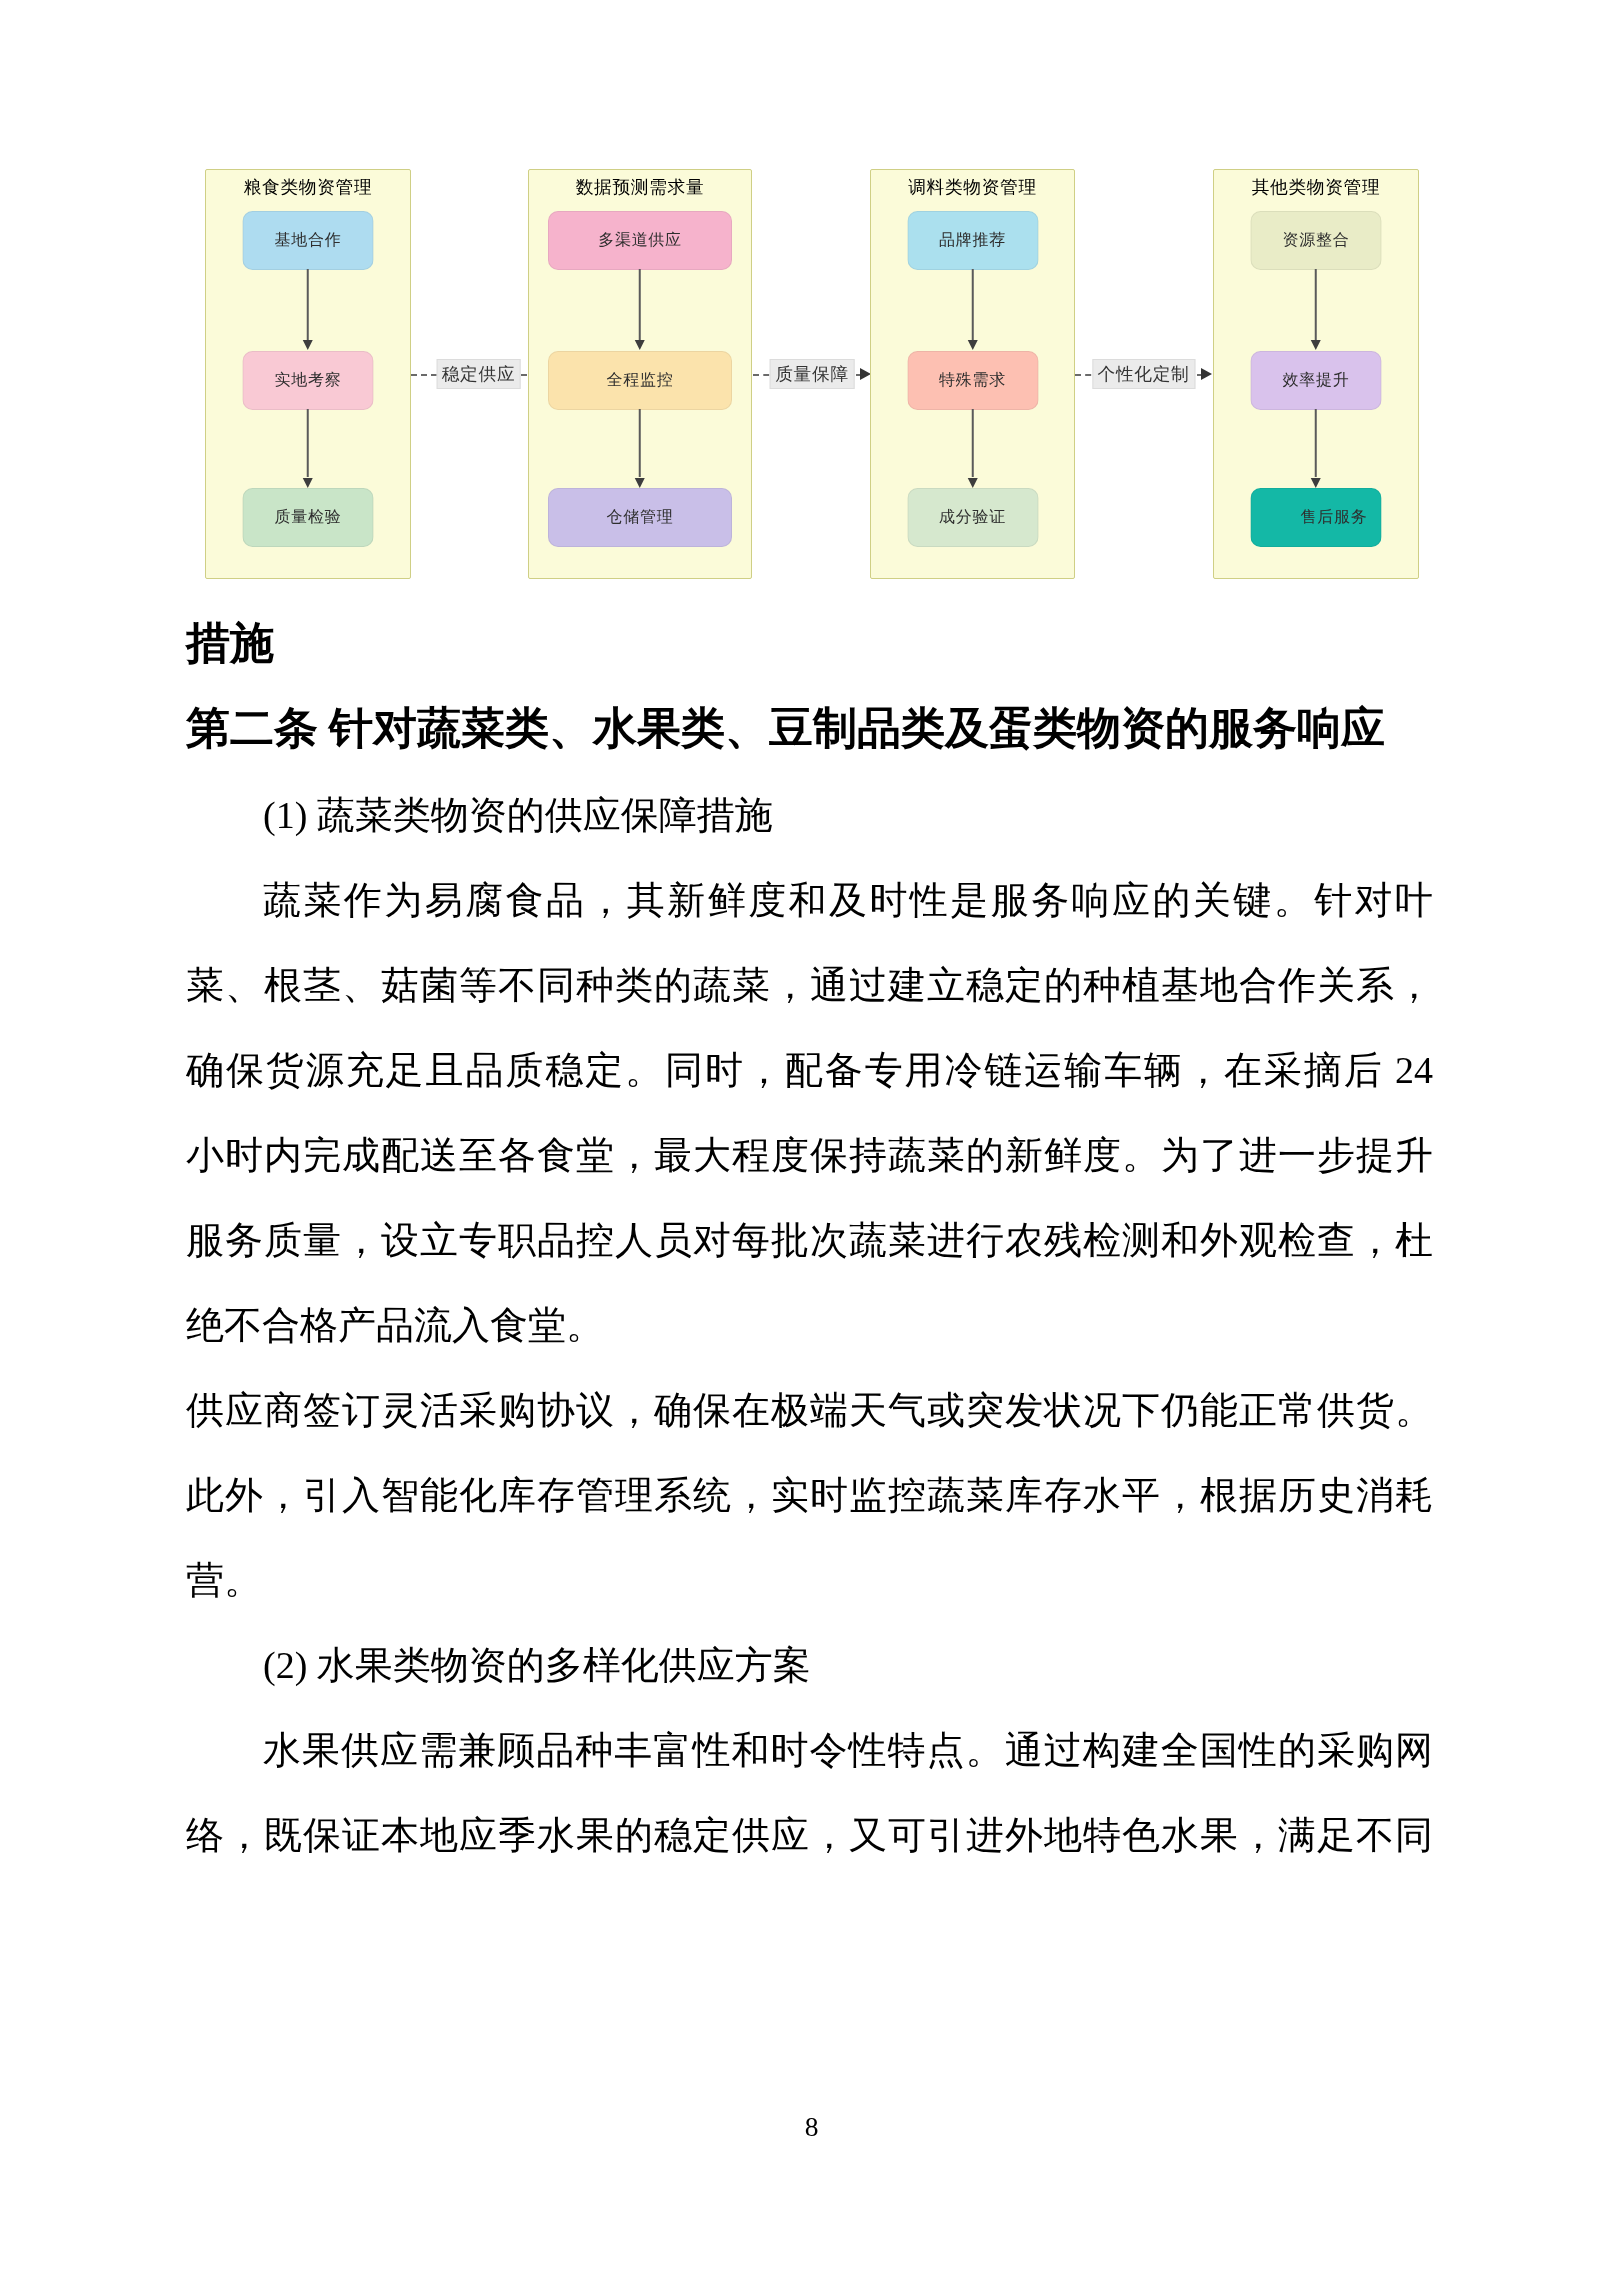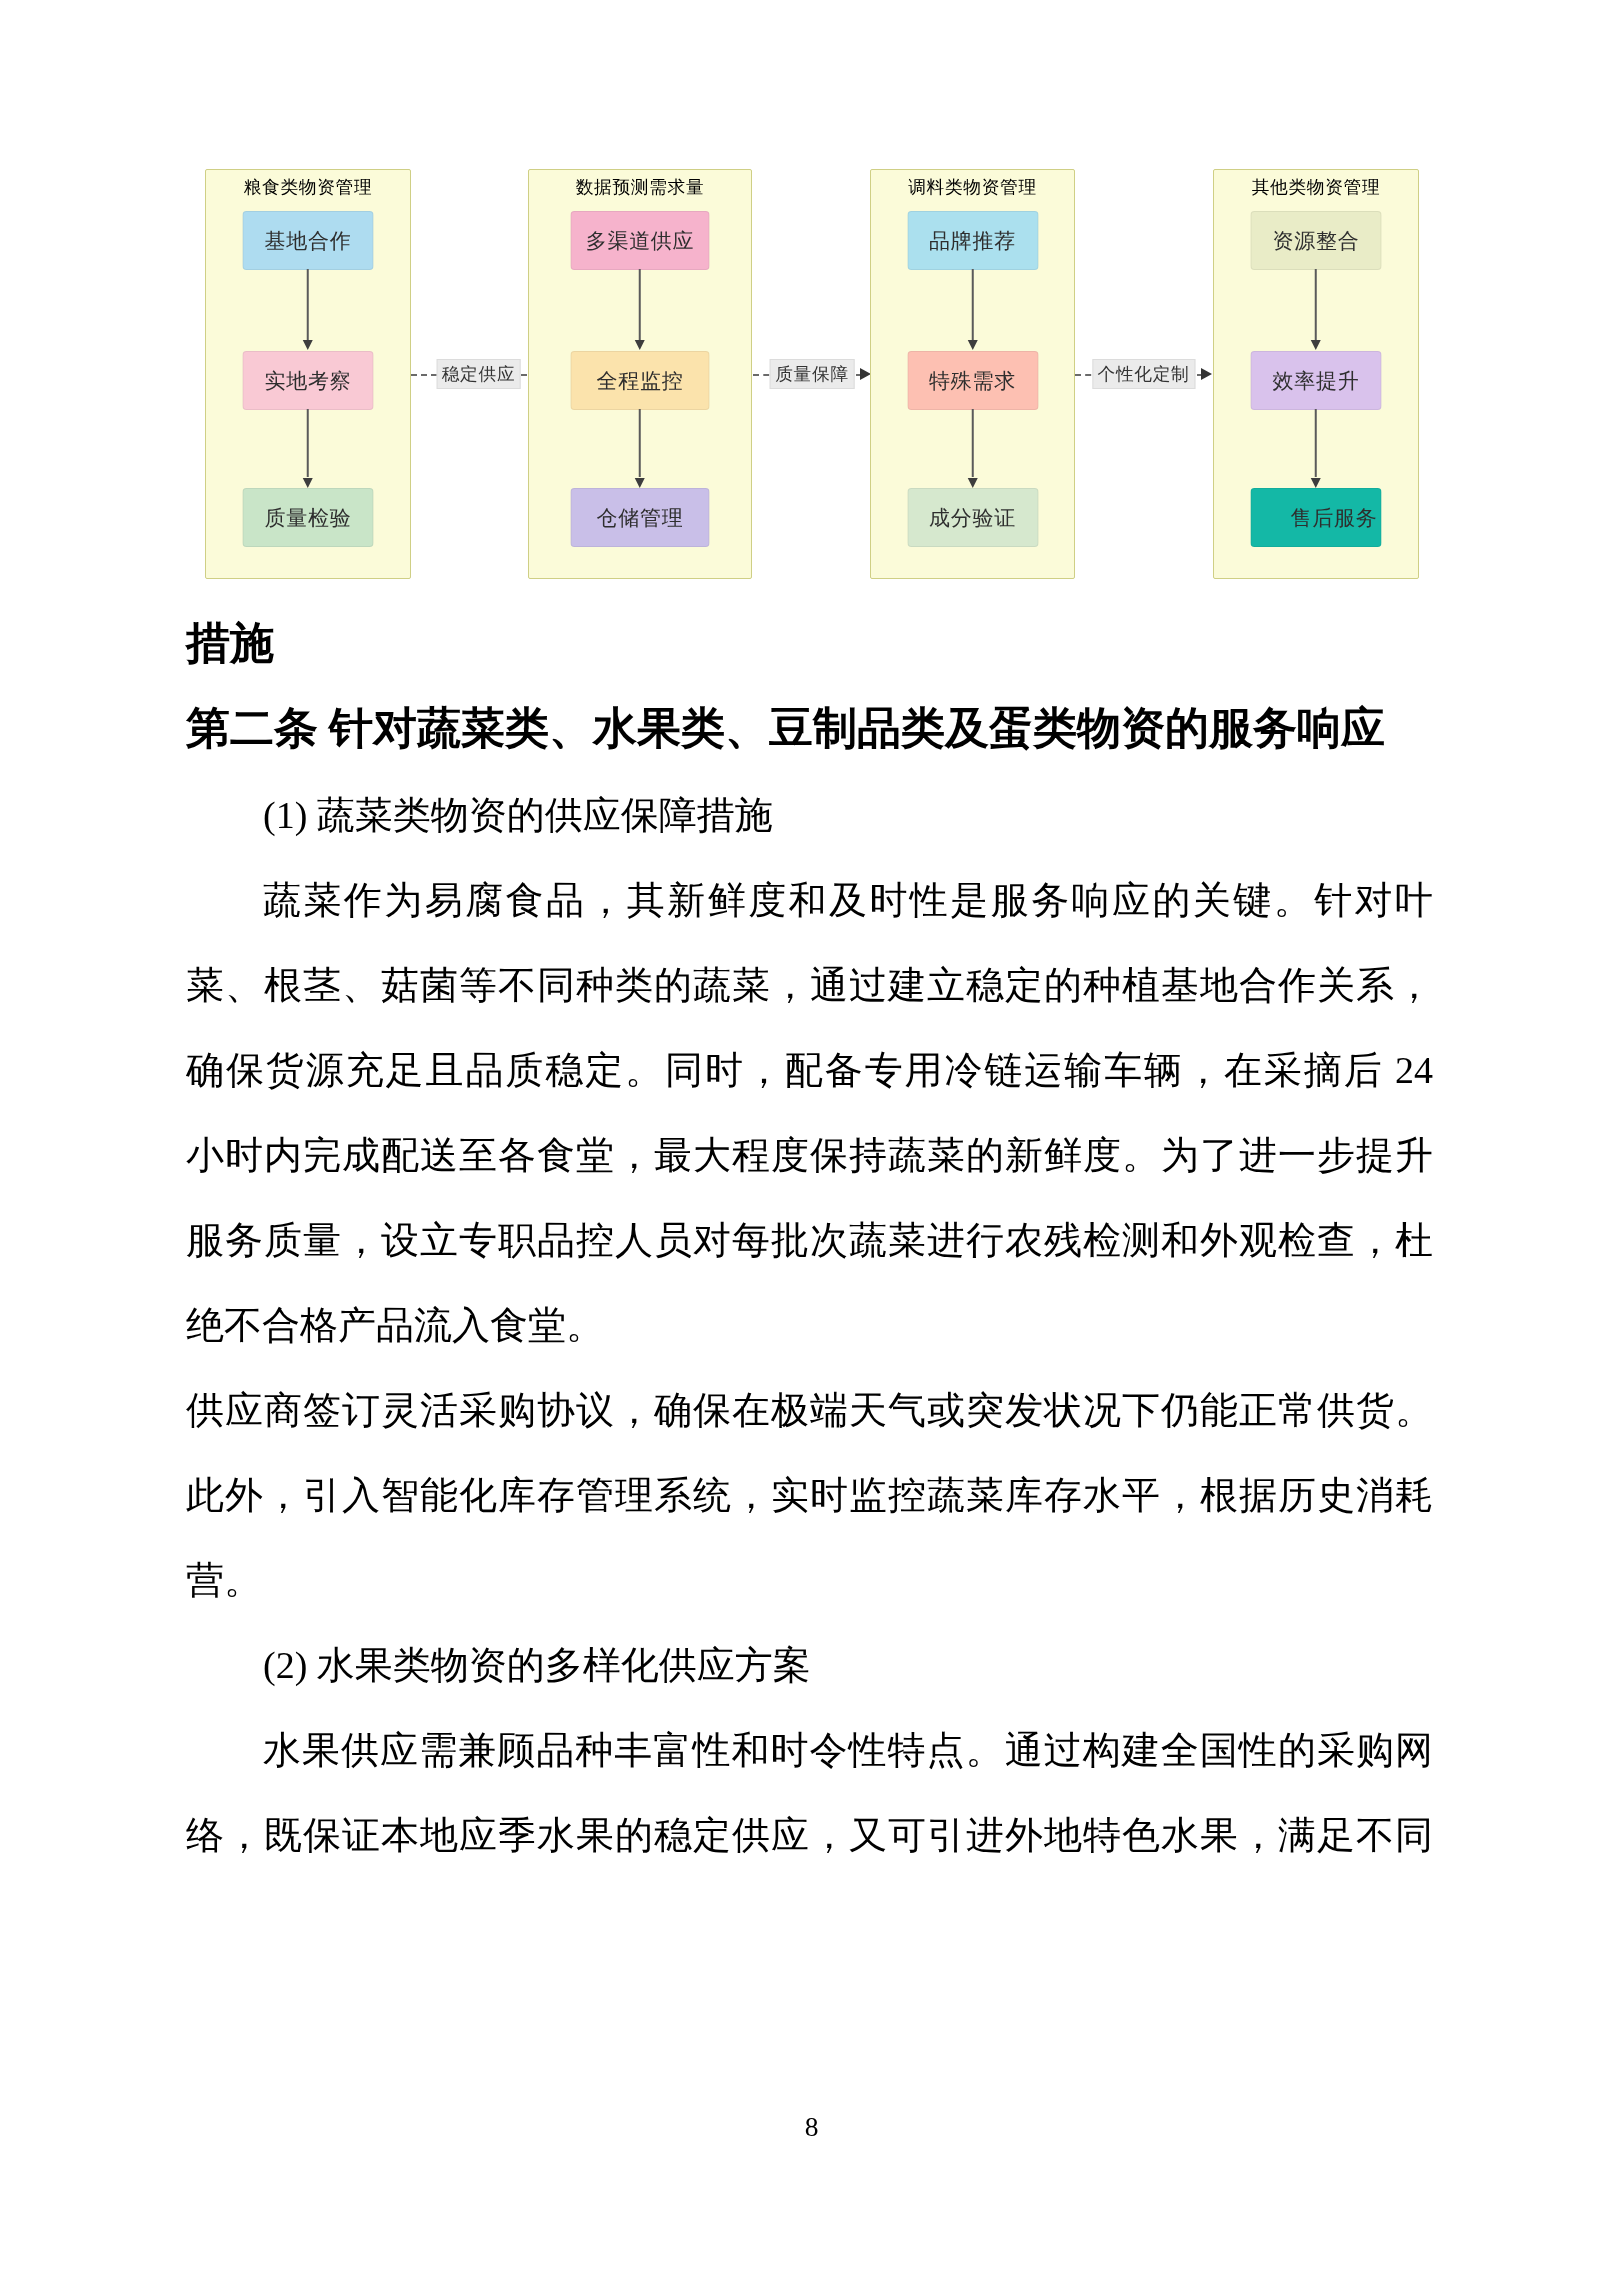--- a/index.html
+++ b/index.html
@@ -22,31 +22,31 @@
     border-radius:2px;
     box-sizing:border-box;
   }
   .panel-title{
     position:absolute;top:5.2px;left:0;width:100%;
     text-align:center;font-size:17.7px;font-weight:500;color:#000000;
     letter-spacing:0.7px;
   }
   .node{
     position:absolute;left:50%;transform:translateX(-50%);
-    height:59px;border-radius:4px;
+    height:59px;border-radius:10px;
     border:0.7px solid rgba(0,0,0,0.06);
     box-sizing:border-box;
     display:flex;align-items:center;justify-content:center;
-    font-size:21px;color:#2e2e2e;letter-spacing:0.7px;
+    font-size:16px;color:#2e2e2e;letter-spacing:0.7px;
   }
   .node.row1{top:41px;}
   .node.row2{top:181px;}
   .node.row3{top:318px;}
   .w200{width:131px;}
-  .w232{width:139px;}
+  .w232{width:184px;}
   .varrow{position:absolute;left:50%;transform:translateX(-50%);width:10.5px;}
   .varrow .shaft{position:absolute;left:50%;transform:translateX(-50%);top:0;width:2px;background:#5a5a5a;}
   .varrow .head{position:absolute;left:50%;transform:translateX(-50%);bottom:0;width:0;height:0;
     border-left:5.2px solid transparent;border-right:5.2px solid transparent;border-top:10.5px solid #3d3d3d;}
   .varrow.a1{top:99px;height:81px;}
   .varrow.a1 .shaft{height:71px;}
   .varrow.a2{top:239px;height:79px;}
   .varrow.a2 .shaft{height:68px;}
 
   .connector{position:absolute;top:362px;height:23.6px;}

